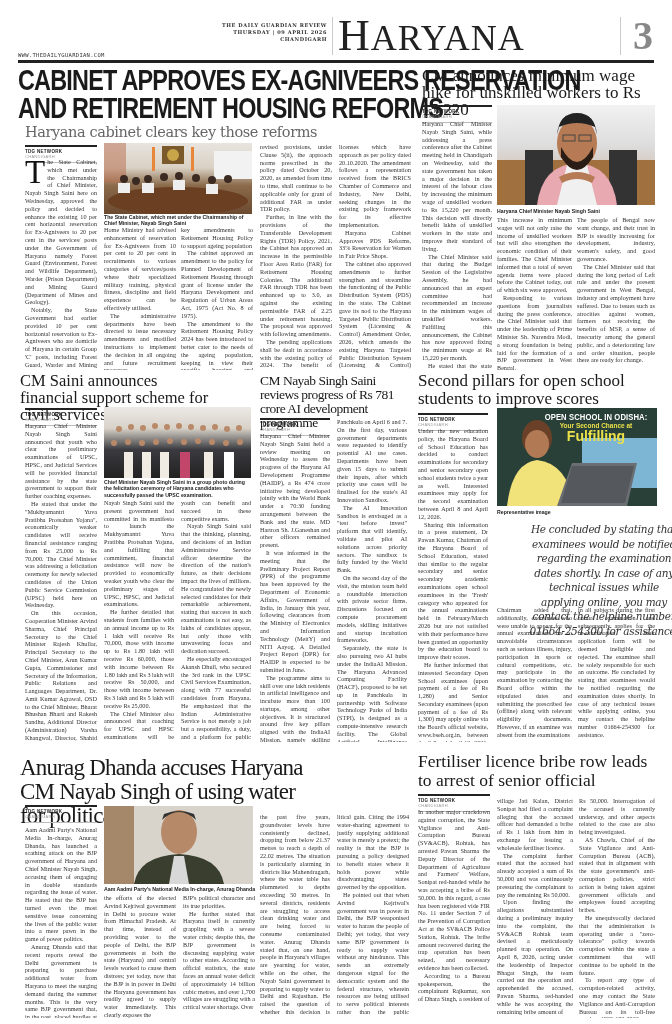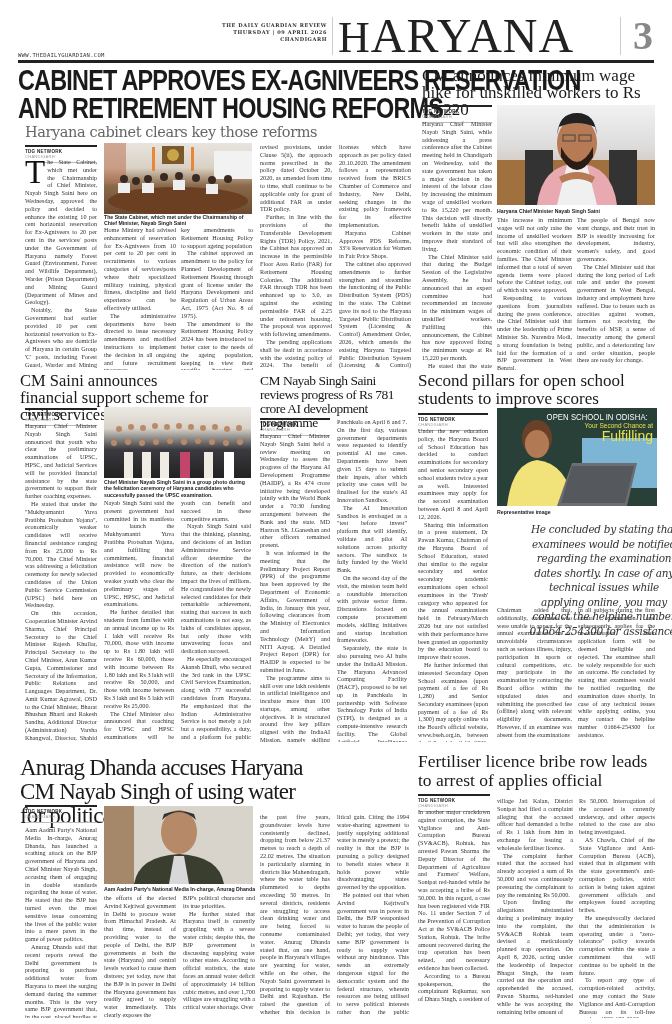--- a/index.html
+++ b/index.html
@@ -3,21 +3,21 @@
 <meta charset="utf-8">
 <style>
 *{box-sizing:border-box;margin:0;padding:0}
 body{width:672px;height:1024px;background:#fff;color:#222;font-family:"DejaVu Serif",serif;overflow:hidden;position:relative}
 .abs{position:absolute}
 .masthead-url{left:18px;top:52px;font-family:"DejaVu Sans Mono",monospace;font-size:5.5px;letter-spacing:.3px;color:#333}
 .masthead-meta{right:345px;top:22px;text-align:right;font-family:"DejaVu Serif",serif;font-size:5px;line-height:7px;letter-spacing:.6px;color:#333;font-weight:bold}
 .masthead-rule1{left:332px;top:17px;width:1px;height:38px;background:#ccc}
 .section-title{left:338px;top:14px;font-family:"Liberation Serif",serif;font-size:44px;letter-spacing:1px;color:#222;line-height:44px}
 .section-title .cap{font-size:44px}
-.section-title .sm{font-size:48px}
+.section-title .sm{font-size:36px}
 .masthead-rule2{left:620px;top:17px;width:1px;height:38px;background:#ccc}
 .page-number{left:633px;top:14px;font-family:"Liberation Serif",serif;font-weight:bold;font-size:40px;color:#888;line-height:44px}
 .top-rule{left:18px;top:60px;width:636px;height:3px;background:#222}
 .hl-sans{font-family:"Liberation Sans",sans-serif;font-weight:bold;letter-spacing:-1px;transform:scaleX(.78);transform-origin:left top;white-space:nowrap;color:#1a1a1a}
 .hl-serif{font-family:"Liberation Serif",serif;color:#1a1a1a;line-height:1.05}
 .deck{font-family:"DejaVu Serif",serif;color:#666;font-size:14.5px;letter-spacing:-.4px}
 .byline{border-top:2px solid #222;padding-top:2px}
 .byline .b1{font-family:"Liberation Sans",sans-serif;font-weight:bold;font-size:4.5px;letter-spacing:.3px;color:#222}
 .byline .b2{font-family:"Liberation Sans",sans-serif;font-size:4px;color:#999;letter-spacing:.3px;border-bottom:1px solid #bbb;padding-bottom:3px}
 .col{font-family:"Liberation Serif",serif;font-size:6.2px;line-height:7.8px;text-align:justify;color:#333;overflow:hidden;hyphens:auto}
@@ -226,21 +226,21 @@
 <div class="abs photo" style="left:497px;top:408px;width:160px;height:98px;background:linear-gradient(180deg,#2a3e3a 0%,#3a5a56 40%,#6aa9c8 60%,#f4ec9a 100%)" data-name="school-photo">
   <svg width="160" height="98" data-name="student-with-laptop-image">
     <rect x="0" y="0" width="160" height="98" fill="#294038"></rect>
     <rect x="85" y="30" width="75" height="50" fill="#7cb6d4"></rect>
     <ellipse cx="40" cy="30" rx="15" ry="18" fill="#6a4028"></ellipse>
     <ellipse cx="40" cy="36" rx="12" ry="14" fill="#b17a54"></ellipse>
     <path d="M10 98 Q15 55 40 52 Q70 55 78 98 Z" fill="#f2e27a"></path>
     <polygon points="60,98 75,55 140,55 130,98" fill="#6b6e72"></polygon>
     <polygon points="75,58 137,58 128,95 64,95" fill="#55585c"></polygon>
   </svg>
-  <div style="position:absolute;right:4px;top:4px;text-align:right;font-family:'Liberation Sans',sans-serif;font-weight:normal" data-name="photo-banner">
+  <div style="position:absolute;right:4px;top:4px;text-align:center;font-family:'Liberation Sans',sans-serif;font-weight:bold" data-name="photo-banner">
     <div style="font-size:8.5px;color:#fff;letter-spacing:.1px;transform:scaleX(.9)" data-name="photo-banner-line1">OPEN SCHOOL IN ODISHA:</div>
     <div style="font-size:6.5px;color:#e9e04a" data-name="photo-banner-line2">Your Second Chance at</div>
     <div style="font-size:14px;color:#e9e04a;line-height:14px" data-name="photo-banner-line3">Fulfilling</div>
   </div>
 </div>
 <div class="abs caption" style="left:497px;top:509px;width:160px" data-name="school-photo-caption">Representative image</div>
 <div class="abs quote" style="left:526px;top:522px;width:156px" data-name="school-pull-quote">He concluded by stating that examinees would be notified regarding the examination dates shortly. In case of any technical issues while applying online, you may contact the helpline number 01664-254300 for assistance.</div>
 <div class="abs col" style="left:497px;top:606px;width:75px;height:136px" data-name="school-col-2">
   <p class="first" data-name="paragraph">Chairman added that, additionally, examinees who were unable to appear for the annual examinations due to unavoidable circumstances such as serious illness, injury, participation in sports or cultural competitions, etc. may participate in the examination by contacting the Board office within the stipulated dates and submitting the prescribed fee (offline) along with relevant eligibility documents. However, if an examinee was absent from the examinations</p>
 </div>
@@ -276,21 +276,21 @@
   <p data-name="paragraph">He further stated that Haryana itself is currently grappling with a severe water crisis; despite this, the BJP government is discussing supplying water to other states. According to official statistics, the state faces an annual water deficit of approximately 14 billion cubic metres, and over 1,700 villages are struggling with a critical water shortage. Over</p>
 </div>
 <div class="abs col" style="left:260px;top:813px;width:70px;height:205px" data-name="water-col-4">
   <p class="first" data-name="paragraph">the past five years, groundwater levels have consistently declined, dropping from below 21.37 metres to reach a depth of 22.02 metres. The situation is particularly alarming in districts like Mahendragarh, where the water table has plummeted to depths exceeding 50 metres. In several districts, residents are struggling to access clean drinking water and are being forced to consume contaminated water. Anurag Dhanda stated that, on one hand, people in Haryana's villages are yearning for water, while on the other, the Nayab Saini government is preparing to supply water to Delhi and Rajasthan. He raised the question of whether this decision is truly being taken based on necessity or if it is merely being done for po-</p>
 </div>
 <div class="abs col" style="left:337px;top:813px;width:70px;height:205px" data-name="water-col-5">
   <p class="first" data-name="paragraph">litical gain. Citing the 1994 water-sharing agreement to justify supplying additional water is merely a pretext; the reality is that the BJP is pursuing a policy designed to benefit states where it holds power while disadvantaging states governed by the opposition.</p>
   <p data-name="paragraph">He pointed out that when Arvind Kejriwal's government was in power in Delhi, the BJP weaponised water to harass the people of Delhi; yet today, that very same BJP government is ready to supply water without any hindrance. This sends an extremely dangerous signal for the democratic system and the federal structure, wherein resources are being utilised to serve political interests rather than the public interest.</p>
 </div>
 
-<div class="abs hl-serif" style="left:325px;top:752px;width:168px;font-size:17.5px;line-height:19px" data-name="bribe-headline">Fertiliser licence bribe row leads to arrest of applies official</div>
+<div class="abs hl-serif" style="left:325px;top:752px;width:168px;font-size:17.5px;line-height:19px" data-name="bribe-headline">Fertiliser licence bribe row leads to arrest of senior official</div>
 <div class="abs byline" style="left:325px;top:796px;width:70px" data-name="bribe-byline">
   <div class="b1" data-name="byline-network">TDG NETWORK</div>
   <div class="b2" data-name="byline-city">CHANDIGARH</div>
 </div>
 <div class="abs col" style="left:414px;top:813px;width:70px;height:205px" data-name="bribe-col-1">
   <p class="first" data-name="paragraph">In another major crackdown against corruption, the State Vigilance and Anti-Corruption Bureau (SV&amp;ACB), Rohtak, has arrested Pawan Sharma the Deputy Director of the Department of Agriculture and Farmers' Welfare, Sonipat red-handed while he was accepting a bribe of Rs 50,000. In this regard, a case has been registered vide FIR No. 11 under Section 7 of the Prevention of Corruption Act at the SV&amp;ACB Police Station, Rohtak. The bribe amount recovered during the trap operation has been seized, and necessary evidence has been collected.</p>
   <p data-name="paragraph">According to a Bureau spokesperson, the complainant Rajkumar, son of Dhara Singh, a resident of</p>
 </div>
 <div class="abs col" style="left:491px;top:797px;width:78px;height:221px" data-name="bribe-col-2">
   <p class="first" data-name="paragraph">village Jati Kalan, District Sonipat had filed a complaint alleging that the accused officer had demanded a bribe of Rs 1 lakh from him in exchange for issuing a wholesale fertiliser licence.</p>

